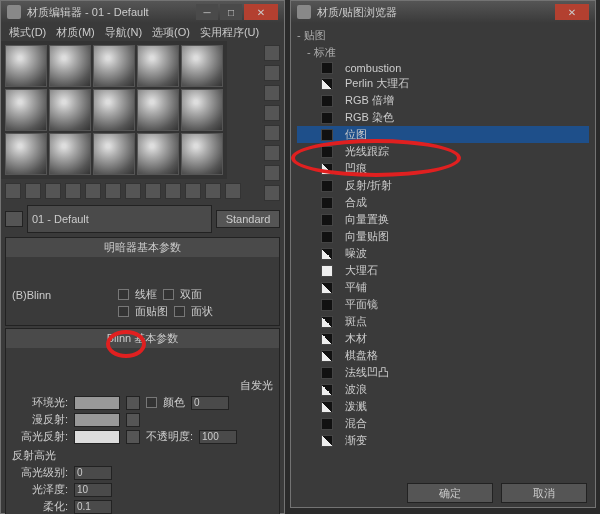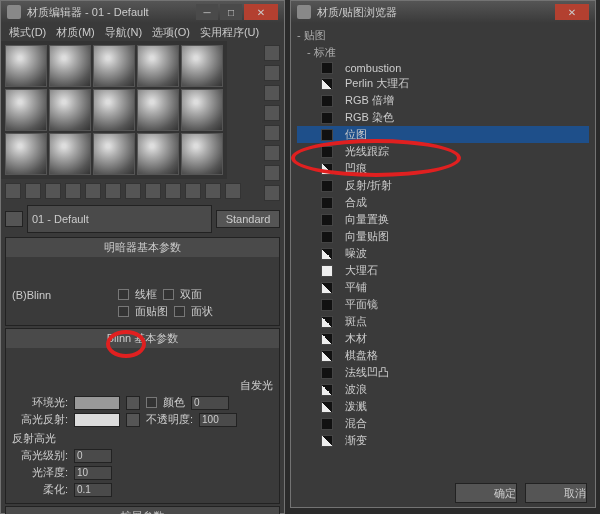--- a/index.html
+++ b/index.html
@@ -34,21 +34,21 @@
 .list { padding: 4px 6px; display: flex; flex-direction: column; }
 .grp { color: #aaa; padding: 1px 0; }
 .li { display: flex; align-items: center; gap: 12px; padding: 1px 4px 1px 24px; cursor: pointer; }
 .li.sel { background: #1e4f8a; color: #fff; }
 .ico { width: 12px; height: 12px; background: #777; border: 1px solid #444; flex: 0 0 12px; }
 .ico.w { background: #eee; }
 .ico.k { background: #111; }
 .ico.g { background: linear-gradient(45deg,#eee 50%,#111 50%); }
 .searchbar { height: 20px; display: flex; align-items: center; padding: 0 6px; background: #3a3a3a; border-bottom: 1px solid #222; color: #999; gap: 4px; }
 .okrow { position: absolute; bottom: 4px; right: 8px; display: flex; gap: 8px; }
-.okrow .btn { width: 62px; height: 20px; background: #555; border: 1px solid #222; display: flex; align-items: center; justify-content: flex-end; cursor: pointer; }
+.okrow .btn { width: 86px; height: 20px; background: #555; border: 1px solid #222; display: flex; align-items: center; justify-content: center; cursor: pointer; }
 .redcirc { position: absolute; border: 4px solid #e02020; border-radius: 50%; pointer-events: none; }
 </style>
 </head>
 <body>
 
 <div class="win" style="left:0;top:0;width:285px;height:514px">
   <div class="titlebar">
     <div class="tico"></div>
     <div class="title">材质编辑器 - 01 - Default</div>
     <div class="winbtns">
@@ -145,20 +145,25 @@
       <div class="row" style="justify-content:flex-end;gap:4px">
         <span>自发光</span>
       </div>
       <div class="row">
         <label>环境光:</label>
         <div class="swatch"></div>
         <div class="sq"></div>
         <span class="cb"></span>
         <span>颜色</span>
         <div class="spin">0</div>
+      </div>
+      <div class="row">
+        <label>漫反射:</label>
+        <div class="swatch"></div>
+        <div class="sq"></div>
       </div>
       <div class="row">
         <label>高光反射:</label>
         <div class="swatch" style="background:#ddd"></div>
         <div class="sq"></div>
         <span>不透明度:</span>
         <div class="spin">100</div>
       </div>
       <div style="margin-top:4px">
         <span>反射高光</span>

